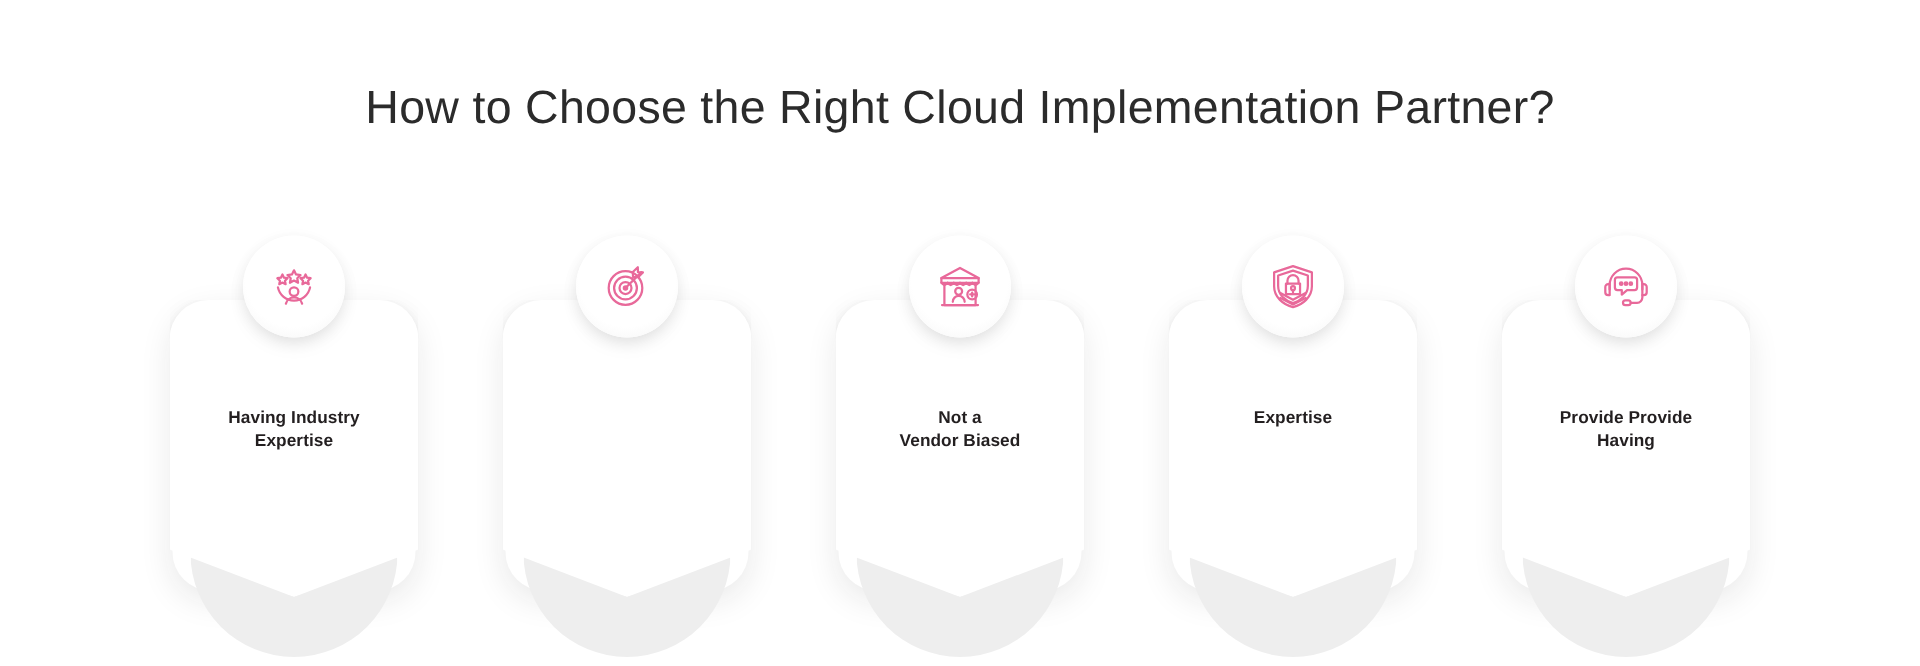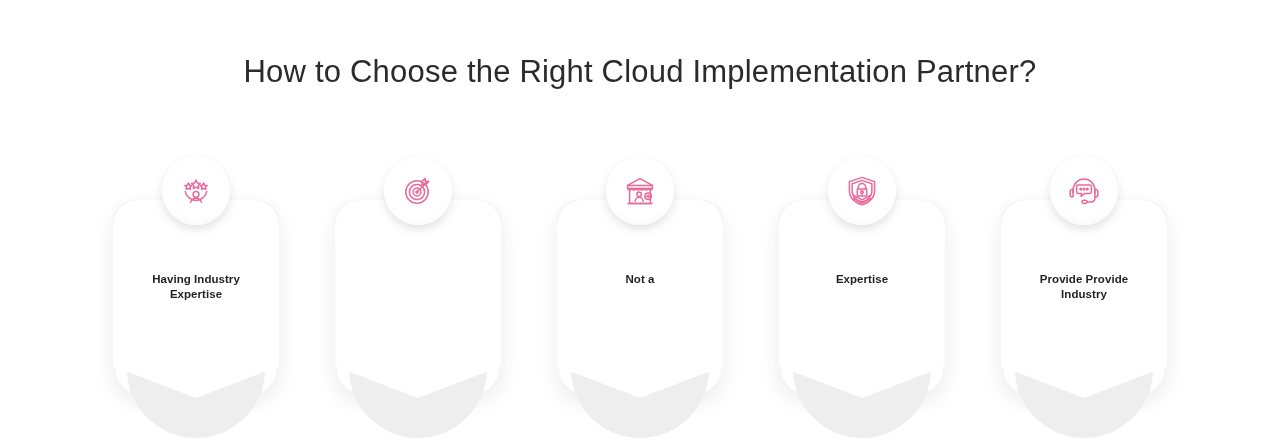--- a/index.html
+++ b/index.html
@@ -229,20 +229,21 @@
             <path d="M4.0 28.4 h24"></path>
             <circle cx="15.1" cy="19.2" r="2.3"></circle>
             <path d="M11.2 26.2 a3.95 3.95 0 0 1 7.9 0"></path>
             <circle cx="24.1" cy="21.3" r="3.2"></circle>
             <path d="M22.8 21.3 h2.6 M24.1 20.0 v2.6"></path>
           </g>
         </svg>
       </div>
       <div class="card-label">
         <div>Not a</div>
+        <div>Vendor Biased</div>
       </div>
     </div>
 
     <div class="card">
       <div class="card-back"></div>
       <div class="card-front-halo"></div>
       <div class="card-front"></div>
       <div class="icon-badge">
         <svg viewBox="0 0 32 32">
           <g>
@@ -276,18 +277,18 @@
             <path d="M17.5 25.2 h-1.9 a1.6 1.6 0 0 0 0 3.2 h1.9 a1.6 1.6 0 0 0 0 -3.2 Z"></path>
             <path d="M10.3 9.9 h11.4 a1.7 1.7 0 0 1 1.7 1.7 v5.1 a1.7 1.7 0 0 1 -1.7 1.7 h-5.0 l-3.5 3.0 v-3.0 h-2.9 a1.7 1.7 0 0 1 -1.7 -1.7 v-5.1 a1.7 1.7 0 0 1 1.7 -1.7 Z"></path>
             <circle cx="12.8" cy="14.1" r=".85"></circle>
             <circle cx="16.0" cy="14.1" r=".85"></circle>
             <circle cx="19.2" cy="14.1" r=".85"></circle>
           </g>
         </svg>
       </div>
       <div class="card-label">
         <div>Provide Provide</div>
-        <div>Industry</div>
+        <div>Having</div>
       </div>
     </div>
 
   </div>
 </div>
 
 </body></html>

